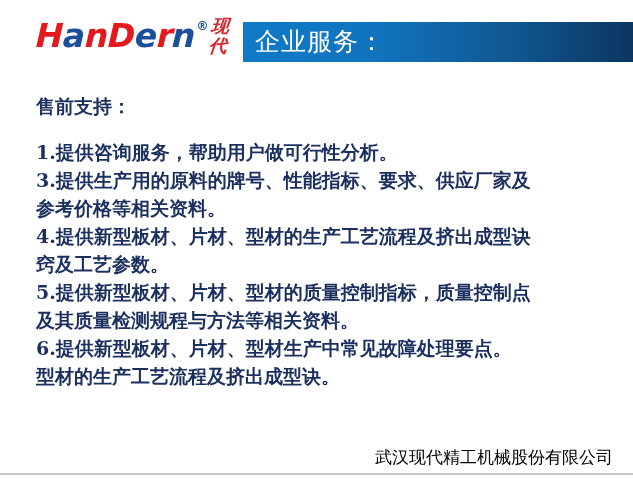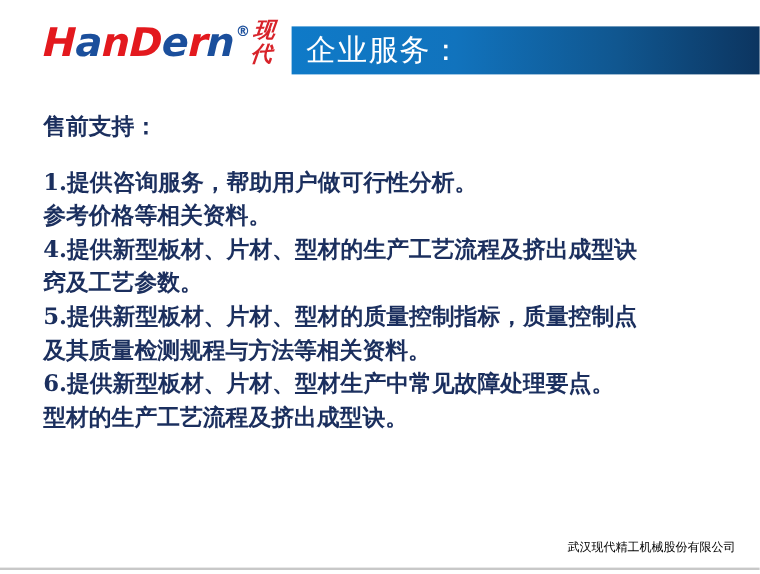--- a/index.html
+++ b/index.html
@@ -125,21 +125,21 @@
   }
   .body-line.gap { height: 18px; }
 
   
   #footer-text {
     position: absolute;
     right: 20px;
     bottom: 12px;
     color: #000000;
     font-family: "DejaVu Sans", "Liberation Sans", sans-serif;
-    font-size: 10px;
+    font-size: 17px;
     line-height: 18px;
     white-space: nowrap;
   }
 
   #footer-rule {
     position: absolute;
     left: 0;
     bottom: 3px;
     width: 633px;
     height: 2px;
@@ -171,20 +171,21 @@
     <div id="title-bar">
       <div id="title-bar-text">企业服务：</div>
     </div>
 
   </div>
 
   <div id="body-text">
     <p class="body-line">售前支持：</p>
     <p class="body-line gap"></p>
     <p class="body-line">1.提供咨询服务，帮助用户做可行性分析。</p>
+    <p class="body-line">3.提供生产用的原料的牌号、性能指标、要求、供应厂家及</p>
     <p class="body-line">参考价格等相关资料。</p>
     <p class="body-line">4.提供新型板材、片材、型材的生产工艺流程及挤出成型诀</p>
     <p class="body-line">窍及工艺参数。</p>
     <p class="body-line">5.提供新型板材、片材、型材的质量控制指标，质量控制点</p>
     <p class="body-line">及其质量检测规程与方法等相关资料。</p>
     <p class="body-line">6.提供新型板材、片材、型材生产中常见故障处理要点。</p>
     <p class="body-line">型材的生产工艺流程及挤出成型诀。</p>
   </div>
 
   <div id="footer-text">武汉现代精工机械股份有限公司</div>

